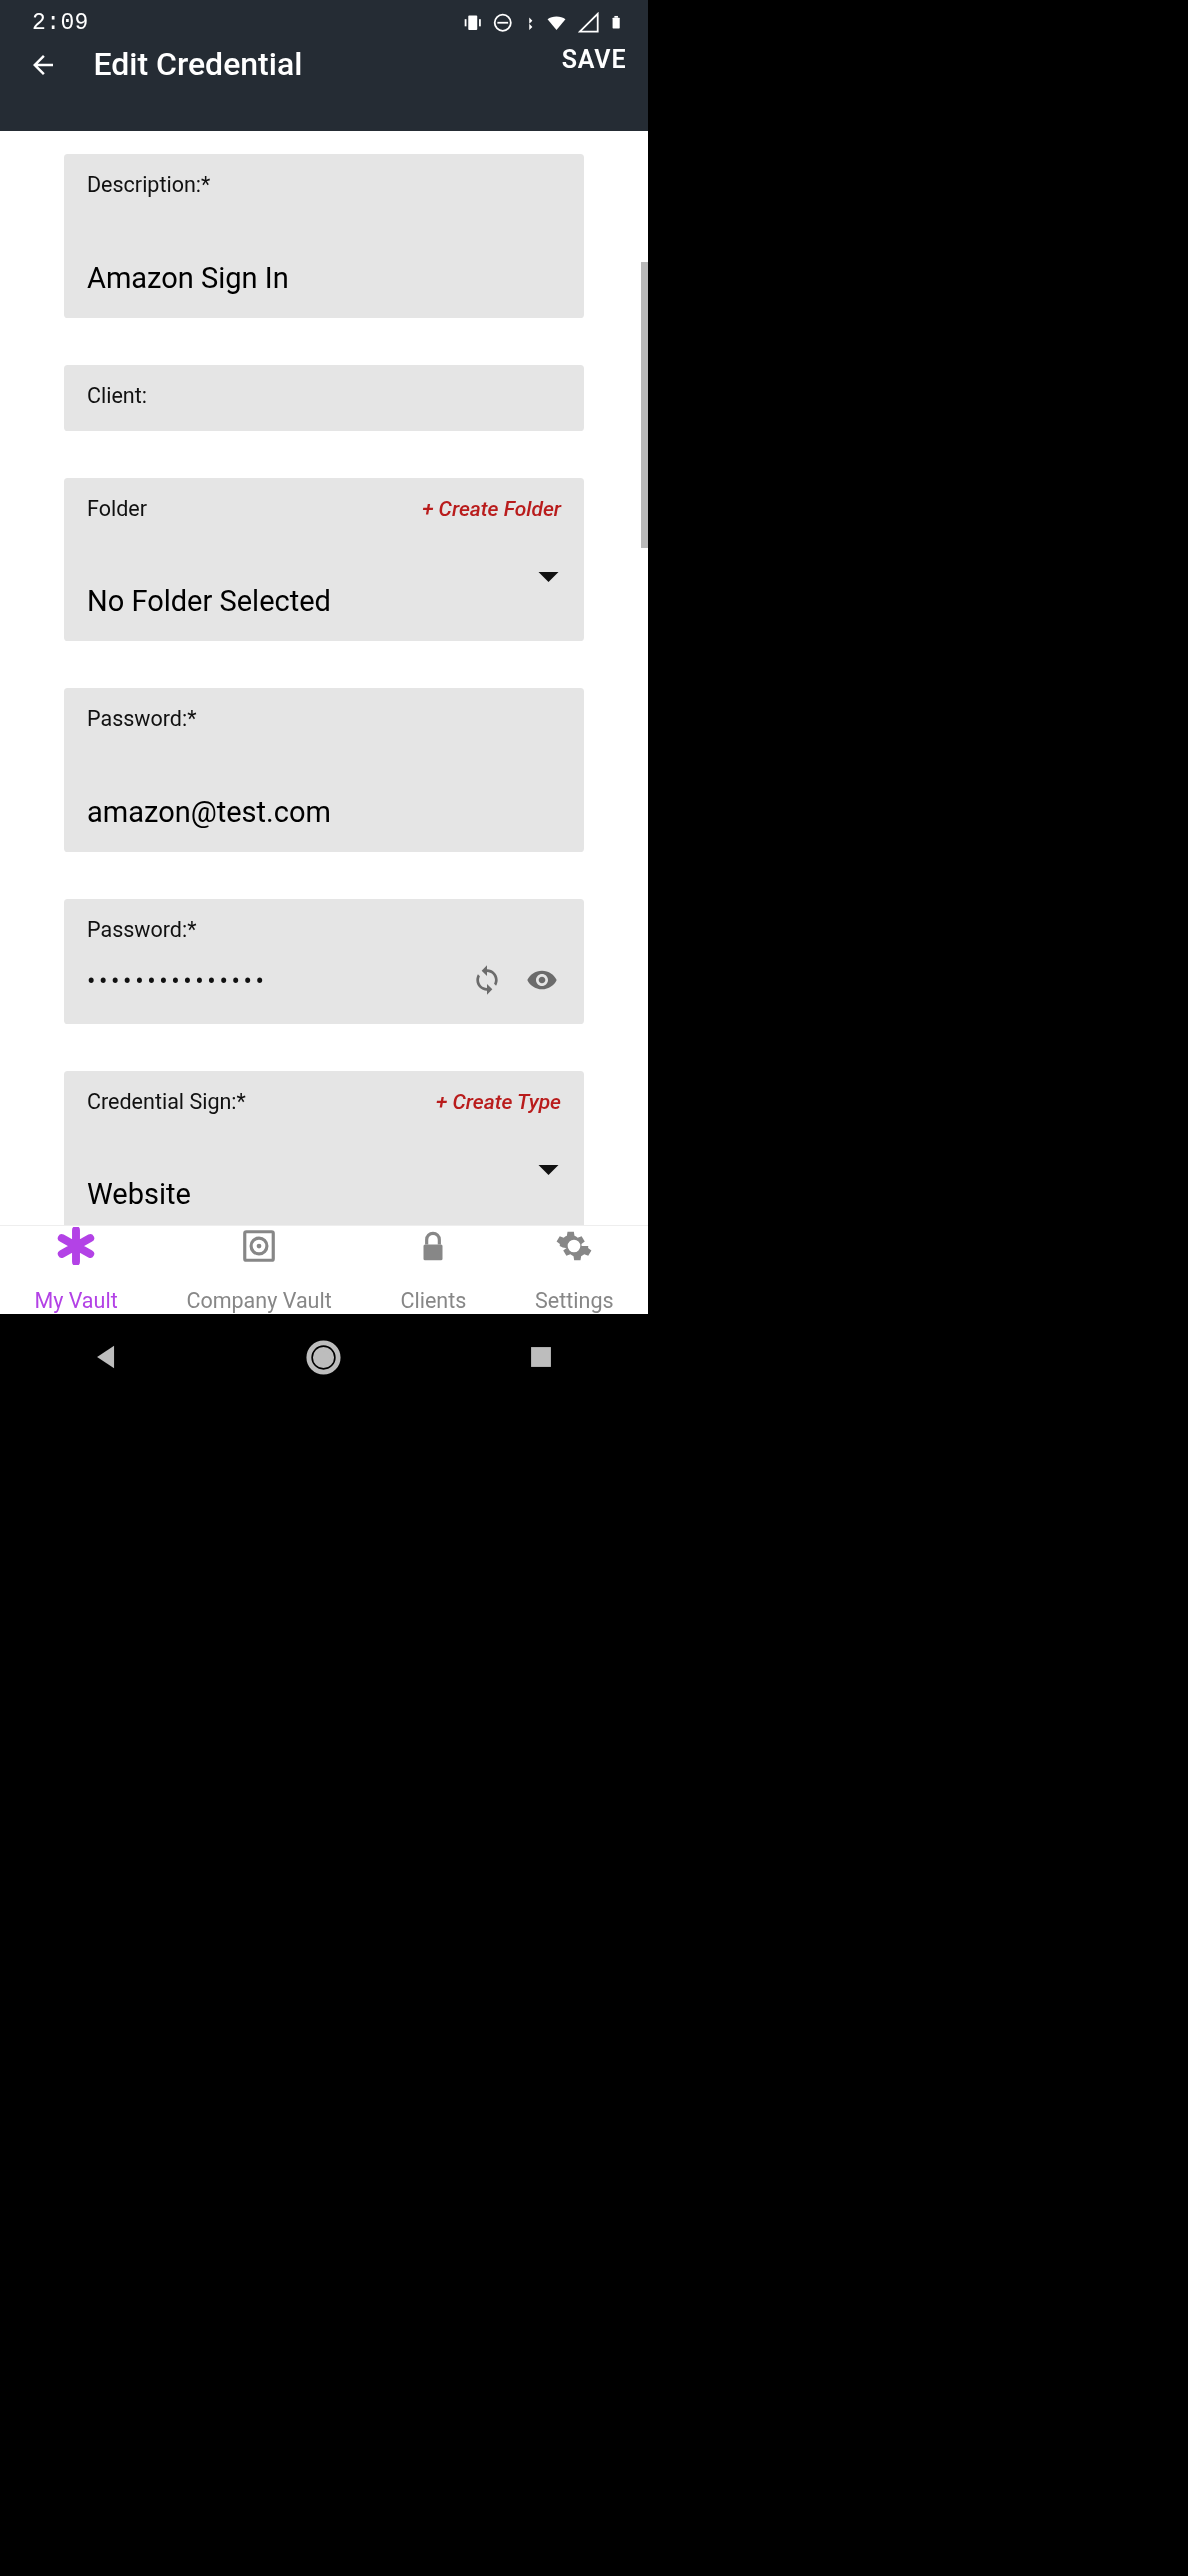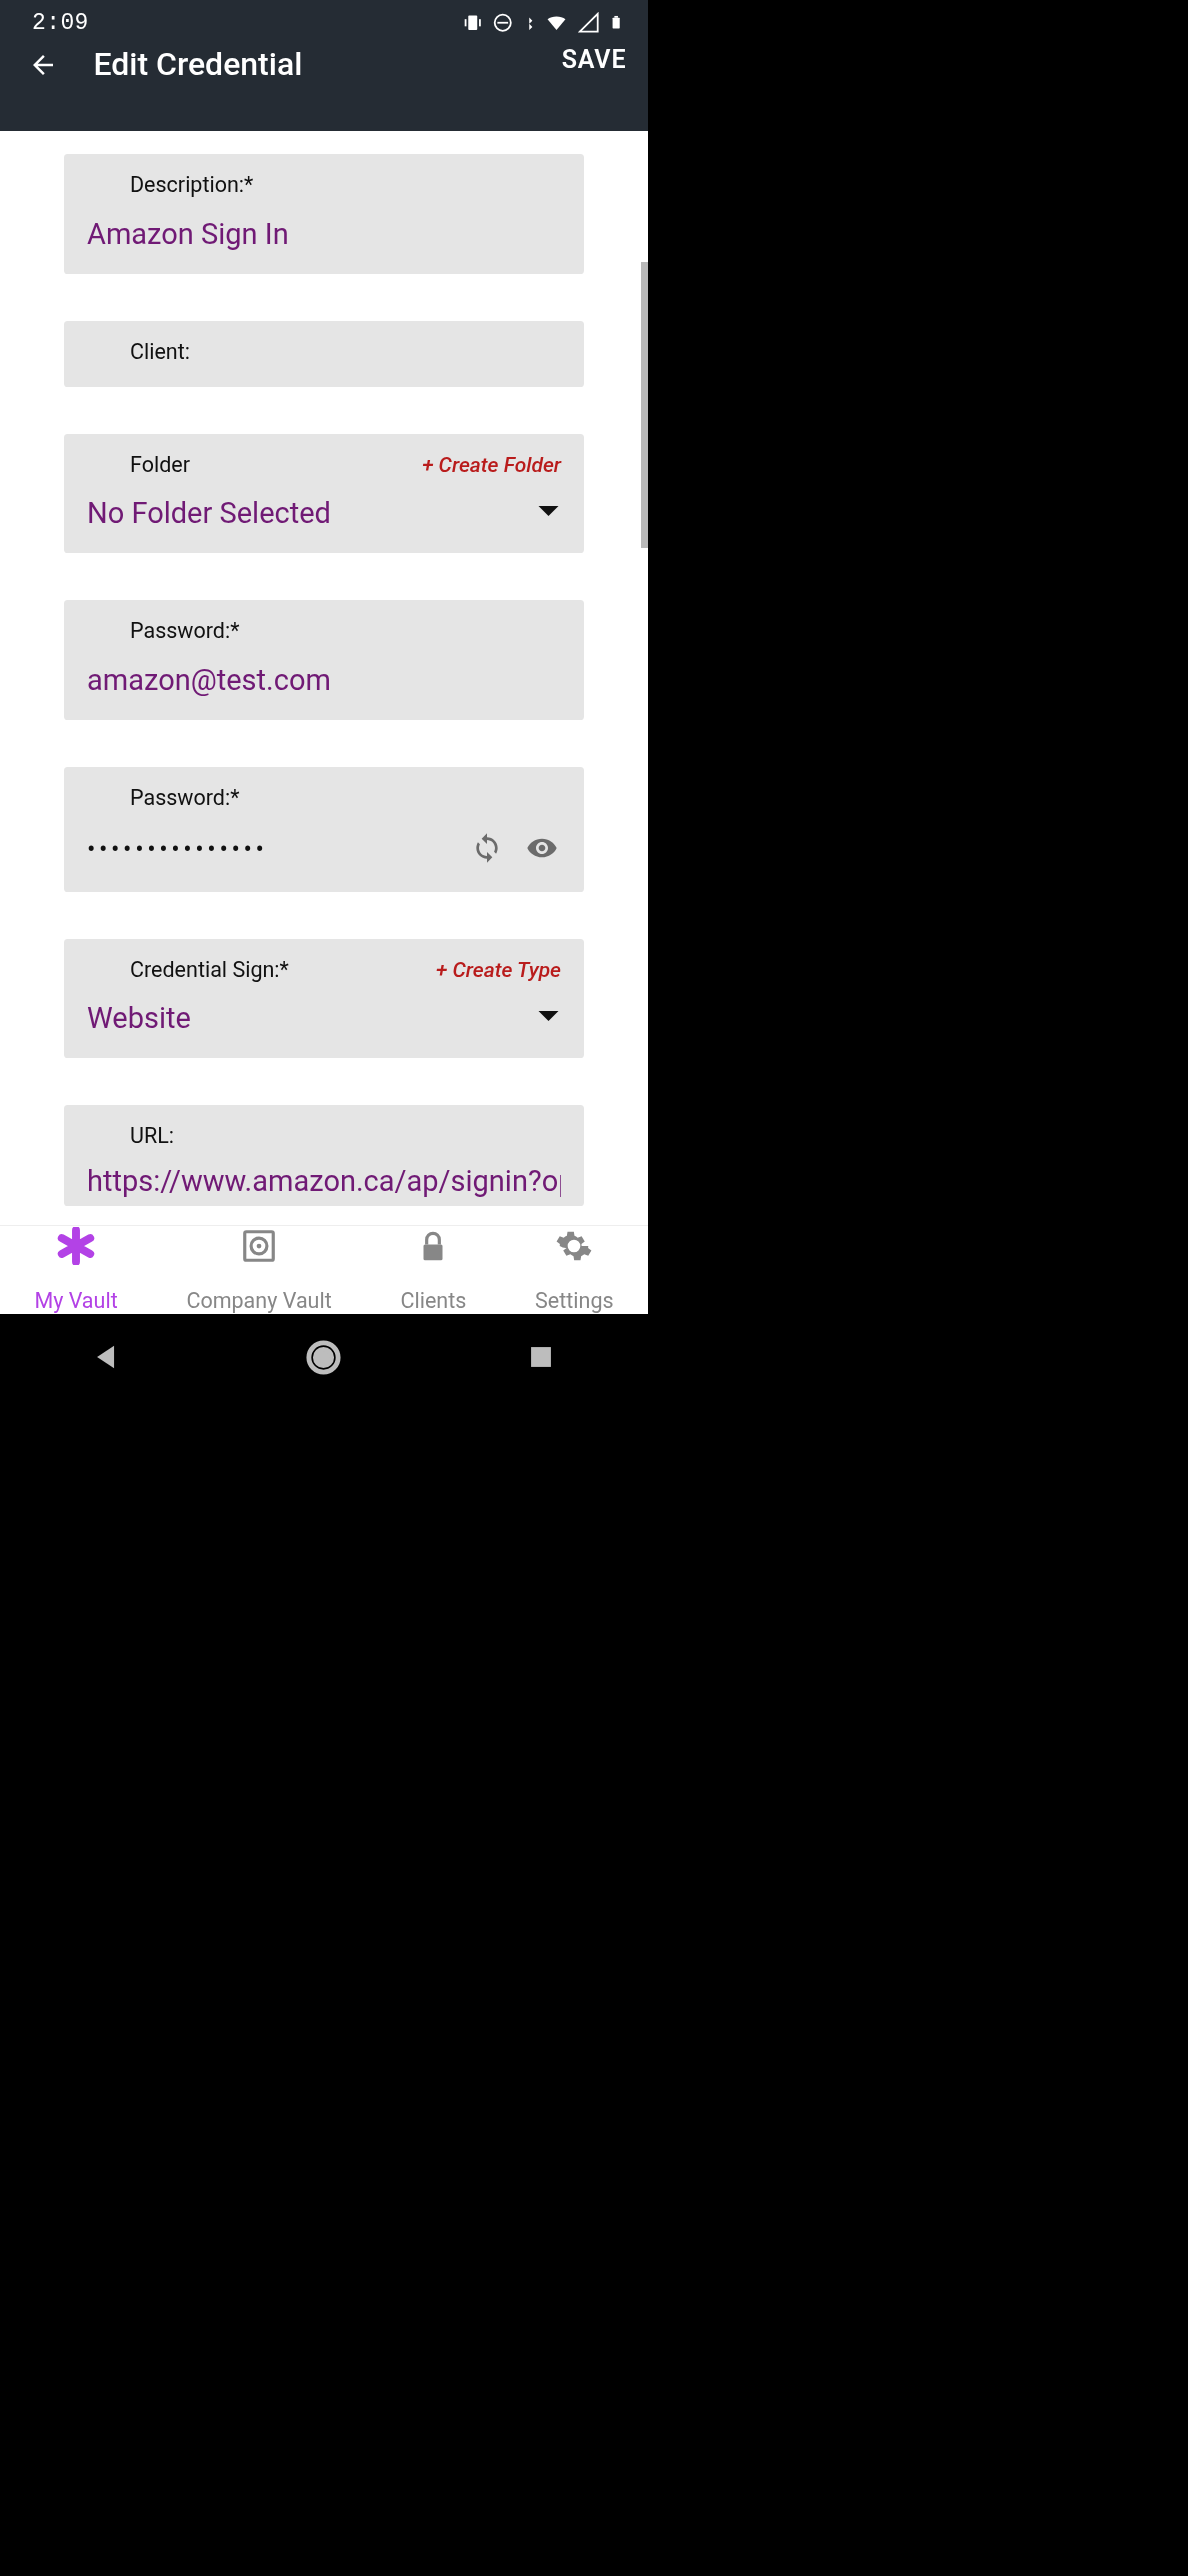--- a/index.html
+++ b/index.html
@@ -26,24 +26,24 @@
   .appbar h1 { font-size: 32px; font-weight: 500; flex: 1; }
   .appbar .save { font-size: 25px; font-weight: 600; letter-spacing: 0.9px; padding-right:7.2px; cursor:pointer; }
 
   
   .content { flex: 1; background: #fff; overflow: hidden; display:flex; flex-direction:column; }
   .scroll { flex:1; overflow:hidden; }
   .fields { padding: 23px 64px 0; display:flex; flex-direction:column; gap: 47px; }
 
   .card { background: #e5e5e5; border-radius: 3.6px; padding: 18px 23px 23px; position:relative; }
   .card .label-row { display:flex; justify-content:space-between; align-items:baseline; }
-  .card label { font-size: 21.5px; color: #111; margin-left: 43px; }
+  .card label { font-size: 21.5px; color: #111; }
   .card .action-link { font-size: 21px; color: #b91c1c; font-weight:500; cursor:pointer;font-style:italic; }
   .card .value-row { display:flex; align-items:center; justify-content:space-between; margin-top: 19.7px; }
-  .card .value { font-size: 29px; color: #701a75; white-space: nowrap; overflow:hidden; }
+  .card .value { font-size: 29px; color: #000000; white-space: nowrap; overflow:hidden;margin-top:44px; }
   .card .dropdown svg { width: 25px; height: 16px; fill: #111; }
   .card .pw-row { display:flex; align-items:center; justify-content:space-between; margin-top: 19.7px; gap: 16px; }
   .card .pw-dots { font-size: 25px; letter-spacing: 3.6px; color:#111; flex:1; }
   .card .icon-btn { width:39px; height:39px; display:flex; align-items:center; justify-content:center; color:#6b6b6b; cursor:pointer; }
   .card .icon-btn svg { width:32px; height:32px; fill:#6b6b6b; }
   .url-card { padding-bottom: 7.2px; }
   .url-card .value-row { margin-top: 16px; }
   .url-card .value { font-size:29px; }
 
   

